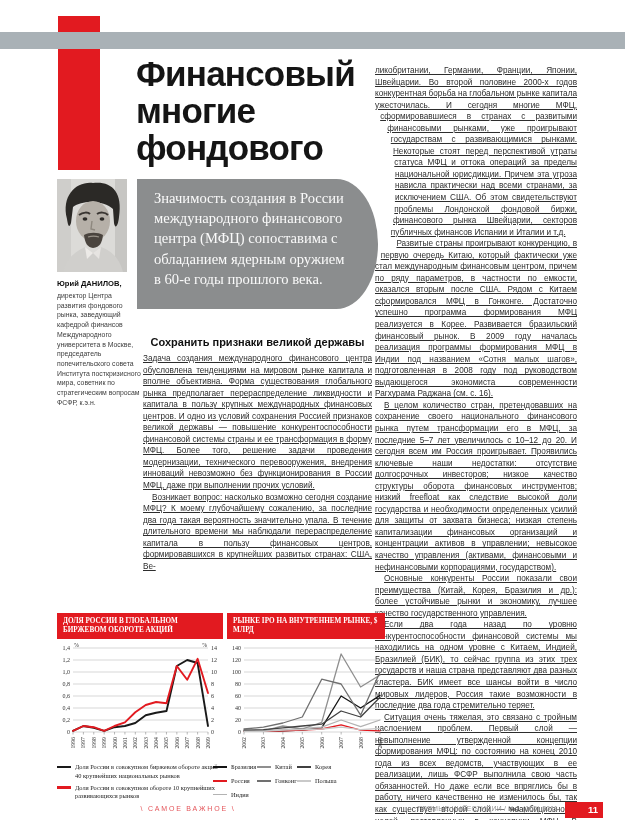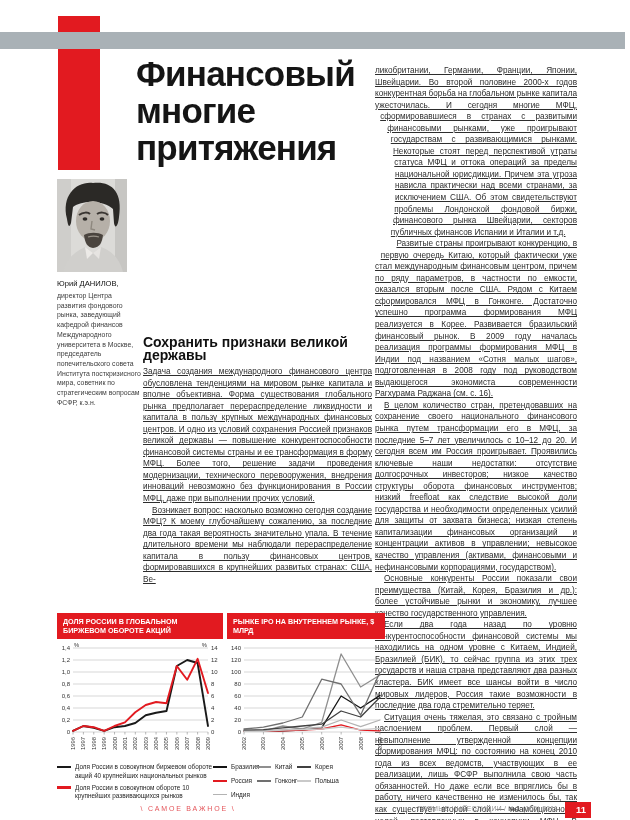--- a/index.html
+++ b/index.html
@@ -9,40 +9,40 @@
   .red-bar  { position:absolute; left:58px; top:0; width:42px; height:154px; background:#e21a20; }
   .gray-bar { position:absolute; left:0; top:16px; width:625px; height:17px; background:#a9b1b6; }
 
   .title { position:absolute; left:136px; top:39px; margin:0; font-size:35px; line-height:37px;
            font-weight:bold; letter-spacing:-0.8px; color:#151515; }
   .title span { display:block; }
 
   .photo { position:absolute; left:57px; top:163px; width:70px; height:93px; overflow:hidden; }
 
   .author { position:absolute; left:57px; top:263px; width:84px; }
-  .author-name { font-size:7.6px; font-weight:normal; color:#0f0f0f; margin-bottom:3px; }
+  .author-name { font-size:7.6px; font-weight:bold; color:#0f0f0f; margin-bottom:3px; }
   .author-bio  { font-size:6.9px; line-height:9.7px; color:#3c3c3c; }
 
   .lede { position:absolute; left:137px; top:163px; width:241px; height:130px; background:#8b8d8e;
           box-sizing:border-box; padding:9px 26px 0 17px;
           border-top-right-radius:46px 72px; border-bottom-right-radius:46px 72px; }
   .lede-text { color:#fafafa; font-family:"Liberation Serif", serif; font-size:14.6px; line-height:20.2px; }
 
   .col1 { position:absolute; left:143px; top:320px; width:229px; }
-  .section-heading { margin:0 0 4px 0; font-size:14px; line-height:13px; font-weight:bold; color:#101010; }
+  .section-heading { margin:0 0 4px 0; font-size:11px; line-height:13px; font-weight:bold; color:#101010;text-align:center; }
 
   .col2 { position:absolute; left:375px; top:49px; width:202px; }
   .col2-float { float:left; width:20px; height:129px; margin-top:114px;
                 shape-outside: ellipse(20px 66px at 0% 50%); }
 
   .body p { margin:0; font-size:8.2px; line-height:11.55px; text-align:justify; color:#2d2d2d;
             hyphens:auto;text-decoration:underline; -webkit-hyphens:auto; }
   .body p + p { text-indent:9px; }
 
-  .chart { position:absolute; width:166px; }
+  .chart { position:absolute; width:166px;font-family:Liberation Serif, serif; }
   .chart1 { left:57px;  top:597px; width:166px; }
   .chart2 { left:227px; top:597px; width:158px; }
   .chart-title-bar { background:#e21a20; color:#ffffff; font-size:7.2px; font-weight:bold;
                      line-height:9.2px; padding:4px 6px; min-height:26px; box-sizing:border-box; }
   .chart-plot { margin-top:2px; }
   .chart-plot svg { display:block; }
 
   .chart-legend { display:flex; margin-top:2px; }
   .legend-col { display:flex; flex-direction:column; gap:3px; }
   .chart1 .chart-legend { flex-direction:column; }
@@ -53,36 +53,36 @@
   .chart2 .legend-col:nth-child(1){ width:44px; }
   .chart2 .legend-col:nth-child(2){ width:40px; }
   .chart2 .legend-col:nth-child(3){ width:54px; }
   .chart2 .legend-swatch { height:1.7px; margin-top:3px; }
 
   .footer-left  { position:absolute; left:108px; top:789px; width:160px; text-align:center;
                   color:#e4555a; font-size:7px; letter-spacing:1.8px; }
   .footer-right { position:absolute; left:402px; top:789px; width:156px; text-align:right;
                   font-size:6.8px; color:#949494; letter-spacing:0.3px; }
   .footer-right .issue { color:#4d4d4d; font-weight:bold; }
-  .page-num { position:absolute; left:565px; top:786px; width:26px; height:16px; background:#e21a20;
+  .page-num { position:absolute; left:565px; top:786px; width:38px; height:16px; background:#e21a20;
               color:#ffffff; font-size:9.5px; font-weight:bold; text-align:right; line-height:16px;
               padding-right:5px; box-sizing:border-box; }
 </style>
 </head>
 <body>
 
 <div class="page">
 
   <div class="red-bar"></div>
   <div class="gray-bar"></div>
 
   <h1 class="title">
     <span>Финансовый</span>
     <span>многие</span>
-    <span>притяжения</span>
+    <span>фондового</span>
   </h1>
 
   <div class="photo">
     <svg width="70" height="93" viewBox="0 0 70 93">
       <rect width="70" height="93" fill="#dcdbd8"></rect>
       <rect width="14" height="93" fill="#cfcecb"></rect>
       <rect x="58" width="12" height="93" fill="#c7c6c3"></rect>
       <path d="M10,40 C4,16 20,2 36,4 C54,2 66,12 62,38 C61,48 58,50 57,44 L56,30 C48,22 26,20 16,28 L14,44 C12,50 11,46 10,40 Z" fill="#2b2926"></path>
       <ellipse cx="36" cy="42" rx="17" ry="20" fill="#b6b0a8"></ellipse>
       <path d="M22,36 C26,33 31,33 33,35" stroke="#3a3632" stroke-width="2" fill="none"></path>
@@ -96,20 +96,23 @@
       <path d="M28,68 L36,74 L30,80 Z" fill="#eceae7"></path>
       <path d="M44,68 L36,74 L42,80 Z" fill="#e6e4e1"></path>
     </svg>
   </div>
 
   <div class="author">
     <div class="author-name">Юрий ДАНИЛОВ,</div>
     <div class="author-bio">директор Центра развития фондового рынка, заведующий кафедрой финансов Международного университета в Москве, председатель попечительского совета Института посткризисного мира, советник по стратегическим вопросам ФСФР, к.э.н.</div>
   </div>
 
+  <div class="lede">
+    <div class="lede-text">Значимость создания в России международного финансового центра (МФЦ) сопоставима с обладанием ядерным оружием в 60-е годы прошлого века.</div>
+  </div>
 
   <div class="col1 body">
     <h2 class="section-heading">Сохранить признаки великой державы</h2>
     <div>
         <p>Задача создания международного финансового центра обусловлена тенденциями на мировом рынке капитала и вполне объективна. Форма существования глобального рынка предполагает перераспределение ликвидности и капитала в пользу крупных международных финансовых центров. И одно из условий сохранения Россией признаков великой державы — повышение конкурентоспособности финансовой системы страны и ее трансформация в форму МФЦ. Более того, решение задачи проведения модернизации, технического перевооружения, внедрения инноваций невозможно без функционирования в России МФЦ, даже при выполнении прочих условий.</p>
         <p>Возникает вопрос: насколько возможно сегодня создание МФЦ? К моему глубочайшему сожалению, за последние два года такая вероятность значительно упала. В течение длительного времени мы наблюдали перераспределение капитала в пользу финансовых центров, формировавшихся в крупнейших развитых странах: США, Ве-</p>
       </div>
   </div>
 
   <div class="col2 body">

